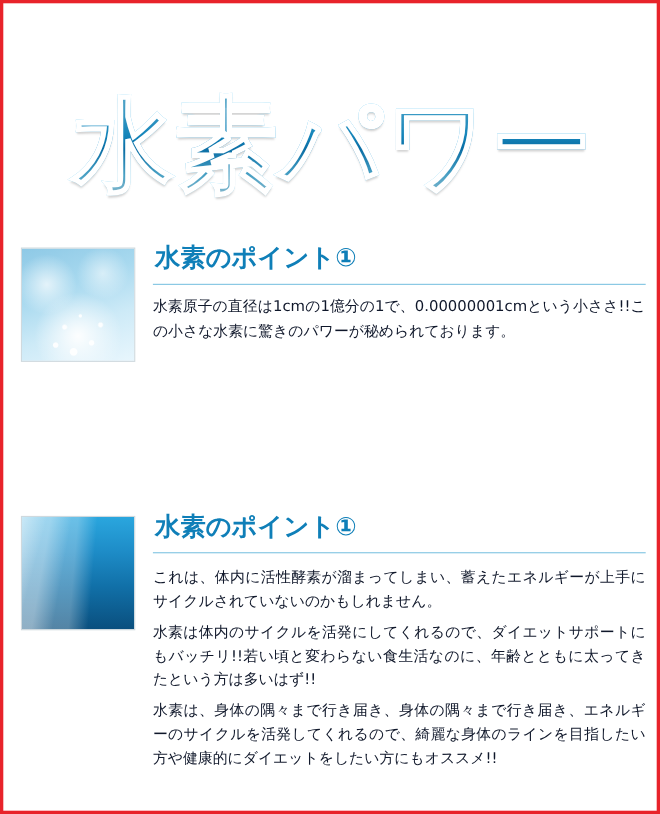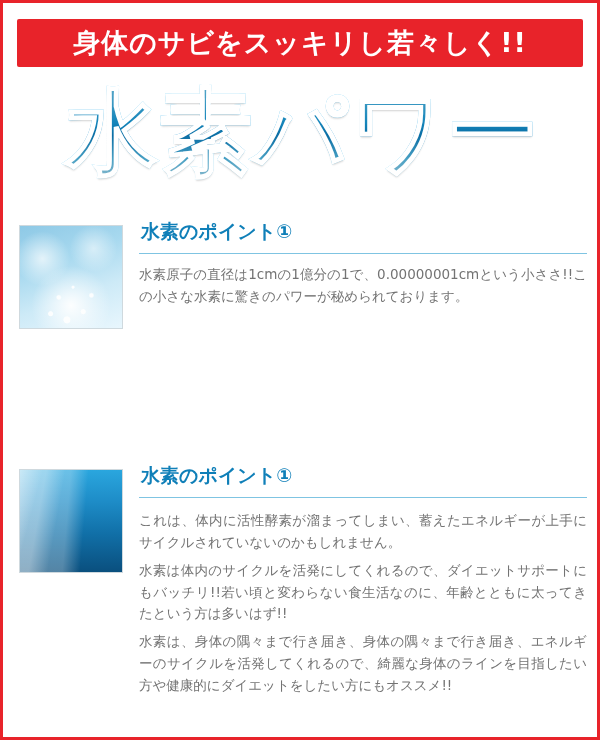--- a/index.html
+++ b/index.html
@@ -146,51 +146,48 @@
       linear-gradient(180deg, #2aa6de 0%, #1e8dc8 30%, #1170a8 62%, #0a4f7e 100%);
   }
 
   .section-body {
     position: absolute;
     left: 120px;
     top: 0;
     width: 448px;
   }
   .section-title {
-    font-size: 19px;
+    font-size: 23px;
     font-weight: bold;
     color: #0f7fb8;
     padding: 4px 2px 8px 2px;
     border-bottom: 1px solid #7fc4e2;
     font-family: "DejaVu Sans", "Liberation Sans", sans-serif;
     white-space: nowrap;
   }
   .section-paras {
     padding-top: 10px;
   }
   .para {
     font-size: 13.5px;
     line-height: 1.62;
-    color: #737373;
+    color: #0f172a;
     margin: 0 0 2px 0;
     text-align: justify;
     font-family: "DejaVu Sans", "Liberation Sans", sans-serif;
   }
   .section-2 .section-body { left: 120px; width: 448px; }
   .section-2 .section-paras { padding-top: 12px; }
   .section-2 .para { margin-bottom: 6px; }
 </style>
 </head>
 <body>
 
 <div class="page">
 
-  <div class="banner">
-    <div class="banner-text">身体のサビをスッキリし若々しく!!</div>
-  </div>
 
   <div class="hero">
     <div class="hero-title-shadow">水素パワー</div>
     <div class="hero-title">水素パワー</div>
   </div>
 
   <div class="section section-1">
     <div class="thumb thumb-1"></div>
     <div class="section-body">
       <div class="section-title">水素のポイント①</div>

